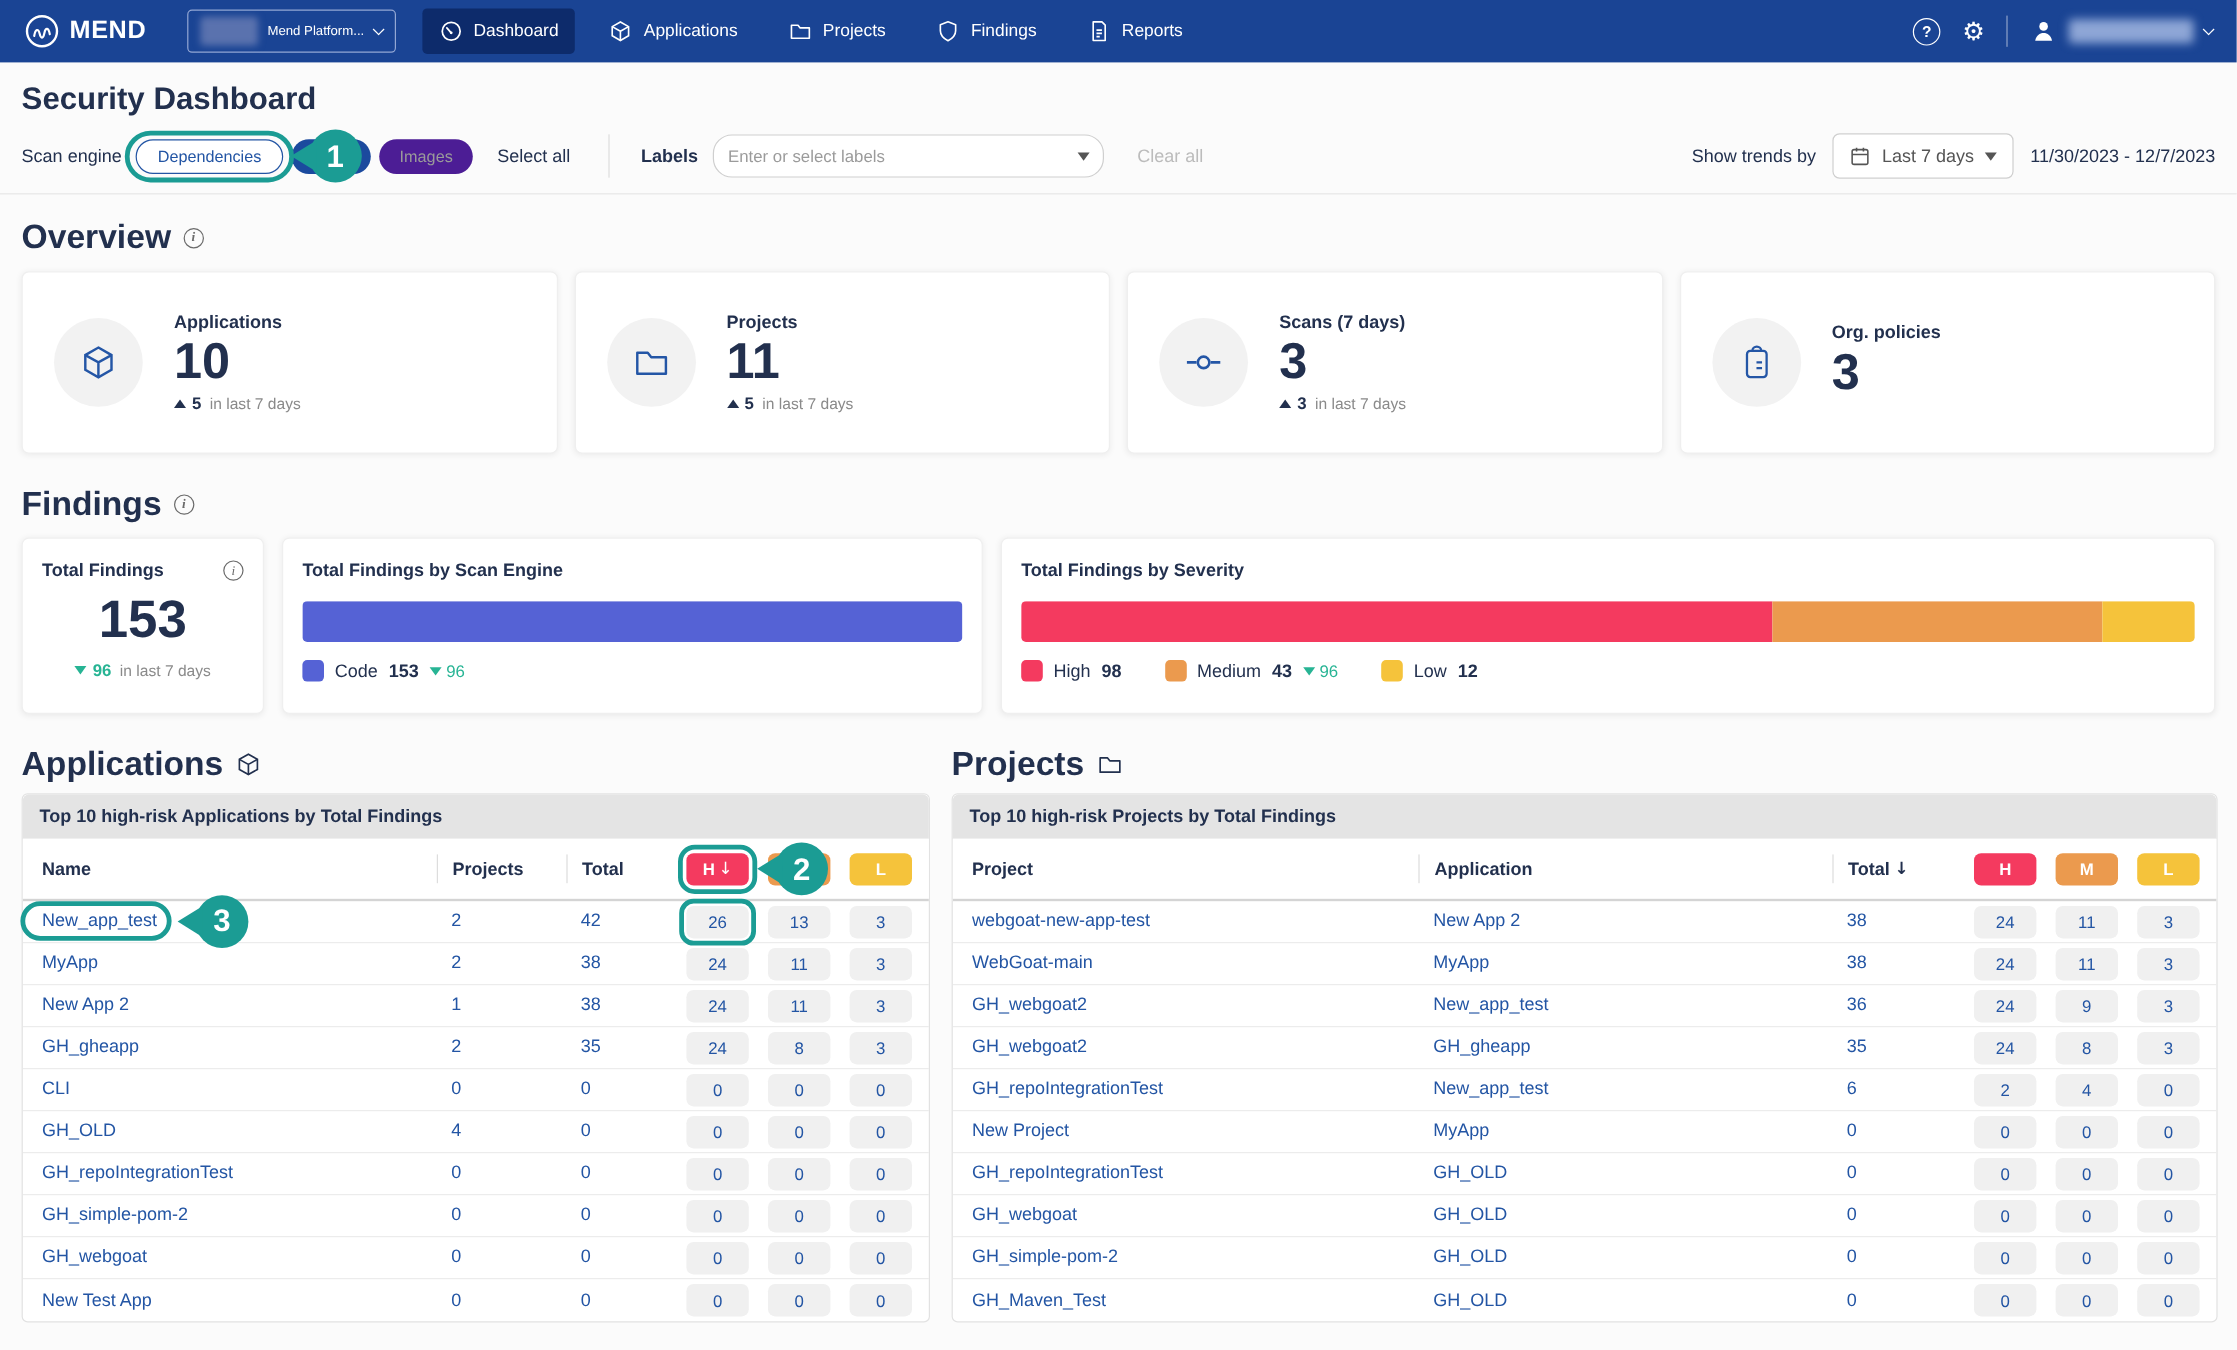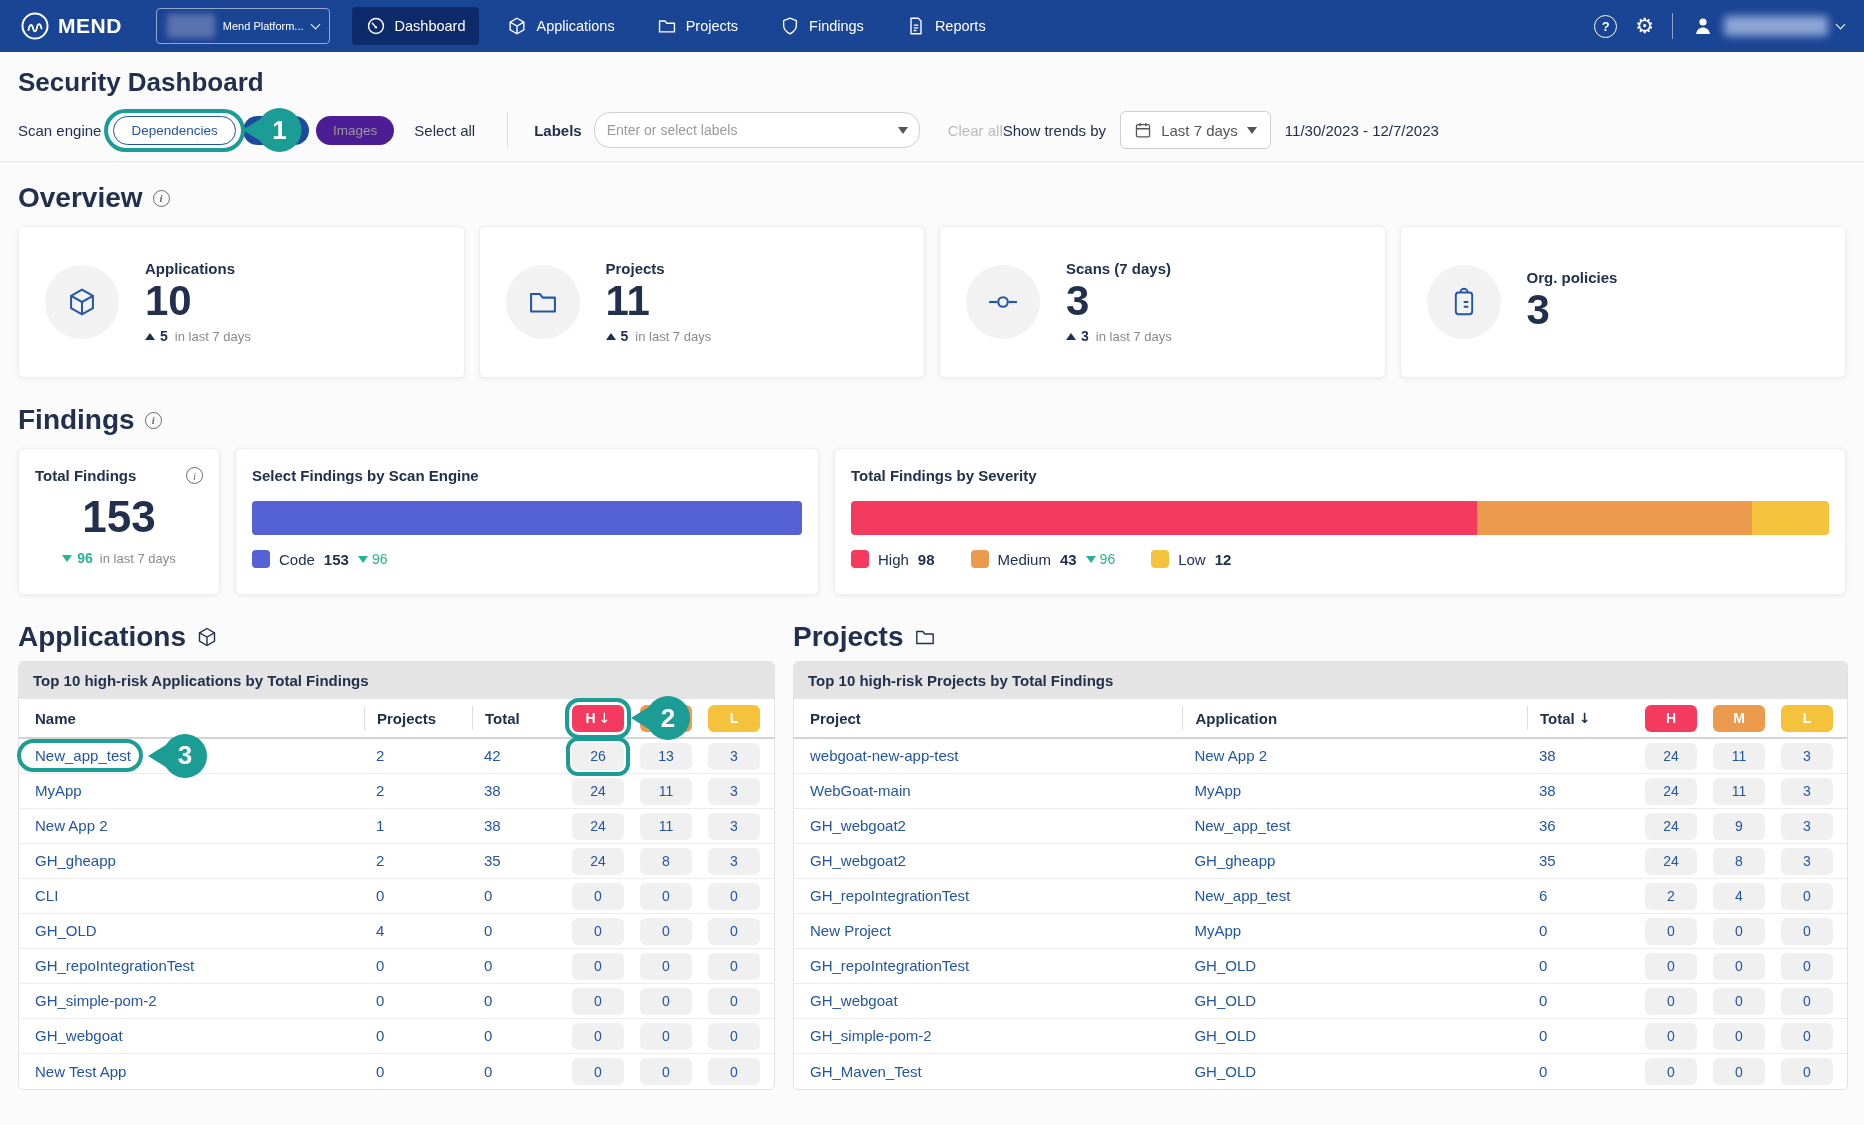--- a/index.html
+++ b/index.html
@@ -26,21 +26,21 @@
   .help-circle{width:23px;height:23px;border:1.6px solid #fff;border-radius:50%;display:flex;align-items:center;justify-content:center;font-size:13px;font-weight:700;cursor:pointer;}
   .gear{font-size:21px;line-height:1;cursor:pointer;font-family:"DejaVu Sans",sans-serif;}
   .vdiv{width:1px;height:26px;background:rgba(255,255,255,.5);}
   .userbox{display:flex;align-items:center;gap:9px;cursor:pointer;}
   .userbox .blur-blob{width:104px;height:20px;background:#8ea6d6;filter:blur(4px);border-radius:3px;}
   .chev{width:7px;height:7px;border-right:1.7px solid #fff;border-bottom:1.7px solid #fff;transform:rotate(45deg);margin-top:-4px;}
   
   .page{padding:0 18px;position:relative;}
   .page-title{font-size:26px;font-weight:600;margin-top:15px;}
   
-  .filter-row{display:flex;align-items:center;margin-top:10px;height:44px;}
+  .filter-row{display:flex;align-items:center;justify-content:space-between;margin-top:10px;height:44px;}
   .f-left{display:flex;align-items:center;gap:12px;}
   .f-label{font-size:15px;}
   .pillgroup{display:flex;align-items:center;gap:7px;}
   .engine-pill{height:29px;border-radius:15px;display:flex;align-items:center;justify-content:center;padding:0 17px;font-size:13.5px;cursor:pointer;white-space:nowrap;}
   .p-outlined{background:#fff;border:1.4px solid var(--link);color:var(--link);}
   .p-selected{background:#1b4a9e;color:#fff;}
   .p-disabled{background:#4c1d95;color:#9a9a9a;}
   .select-all{font-size:15px;margin-left:8px;cursor:pointer;}
   .f-vdiv{width:1px;height:36px;background:#dcdcdc;margin:0 14px 0 20px;}
   .labels-label{font-size:15px;font-weight:700;}
@@ -86,21 +86,21 @@
   .legend-item{display:flex;align-items:center;gap:9px;font-size:15px;}
   .lg-sq{width:18px;height:18px;border-radius:4px;flex:0 0 auto;}
   .lg-val{font-weight:700;}
   .lg-trend{display:flex;align-items:center;gap:4px;color:var(--green);font-size:14px;}
   
   .bottom-grid{display:grid;grid-template-columns:757px 1055px;gap:18px;margin-top:8px;align-items:start;}
   .panel{background:#fff;border:1px solid #e2e2e2;border-radius:5px;}
   .band{background:var(--band);border-radius:5px 5px 0 0;padding:10px 14px;font-size:15px;font-weight:700;}
   .grid-app{display:grid;grid-template-columns:1fr 96px 74px 56px 56px 56px;column-gap:12px;align-items:center;padding:0 12px 0 16px;}
   .grid-proj{display:grid;grid-template-columns:1.12fr 1fr 92px 56px 56px 56px;column-gap:12px;align-items:center;padding:0 12px 0 16px;}
-  .thead{height:40px;border-bottom:2px solid #d4d4d4;background:#fff;}
+  .thead{height:52px;border-bottom:2px solid #d4d4d4;background:#fff;}
   .th{font-size:15px;font-weight:700;display:flex;align-items:center;gap:4px;}
   .th.sep{border-left:1px solid #ddd;padding-left:12px;margin-left:-12px;height:24px;}
   .sevbadge{width:52px;height:27px;border-radius:6px;color:#fff;font-size:14px;font-weight:700;display:flex;align-items:center;justify-content:center;gap:3px;cursor:pointer;}
   .b-h{background:var(--red);} .b-m{background:var(--orange);} .b-l{background:var(--yellow);}
   .sort-arrow{font-family:"DejaVu Sans",sans-serif;font-size:14px;font-weight:400;}
   .sort-arrow.dark{color:var(--dark);font-weight:700;}
   .trow{height:35px;border-bottom:1px solid #ececec;}
   .trow:last-child{border-bottom:none;}
   .cell{min-width:0;}
   .pc{display:flex;justify-content:center;}
@@ -333,21 +333,21 @@
       </div>
       <div class="tf-value">153</div>
       <div class="trend green tf-trend">
           <span class="tri down"></span>
           <span class="tval">96</span>
           <span class="tsuffix">in last 7 days</span>
         </div>
     </div>
 
     <div class="card fi-card">
-      <span class="fi-title">Select Findings by Scan Engine</span>
+      <span class="fi-title">Total Findings by Scan Engine</span>
       <div class="hbar">
         <div class="seg" style="width: 100%; background: rgb(85, 98, 213);"></div>
       </div>
       <div class="legend-row">
         <div class="legend-item">
           <span class="lg-sq" style="background: rgb(85, 98, 213);"></span>
           <span>Code</span>
           <span class="lg-val">153</span>
           <span class="lg-trend">
               <span class="tri down"></span>

